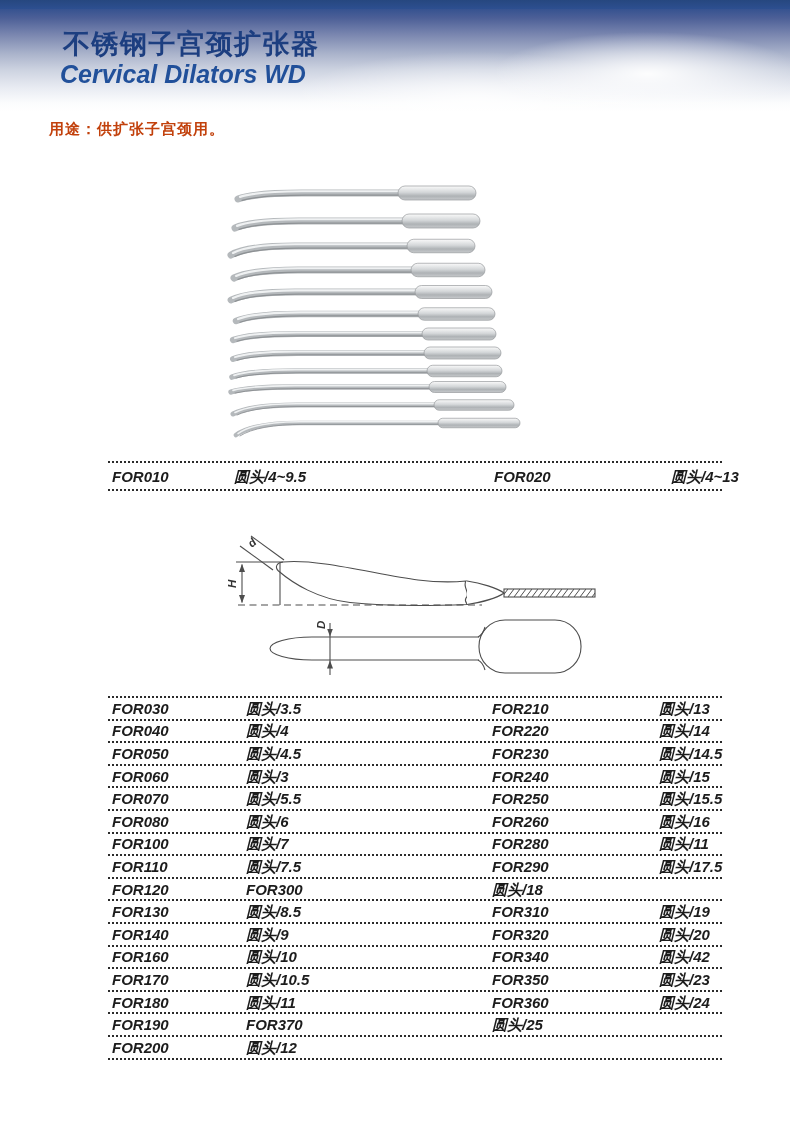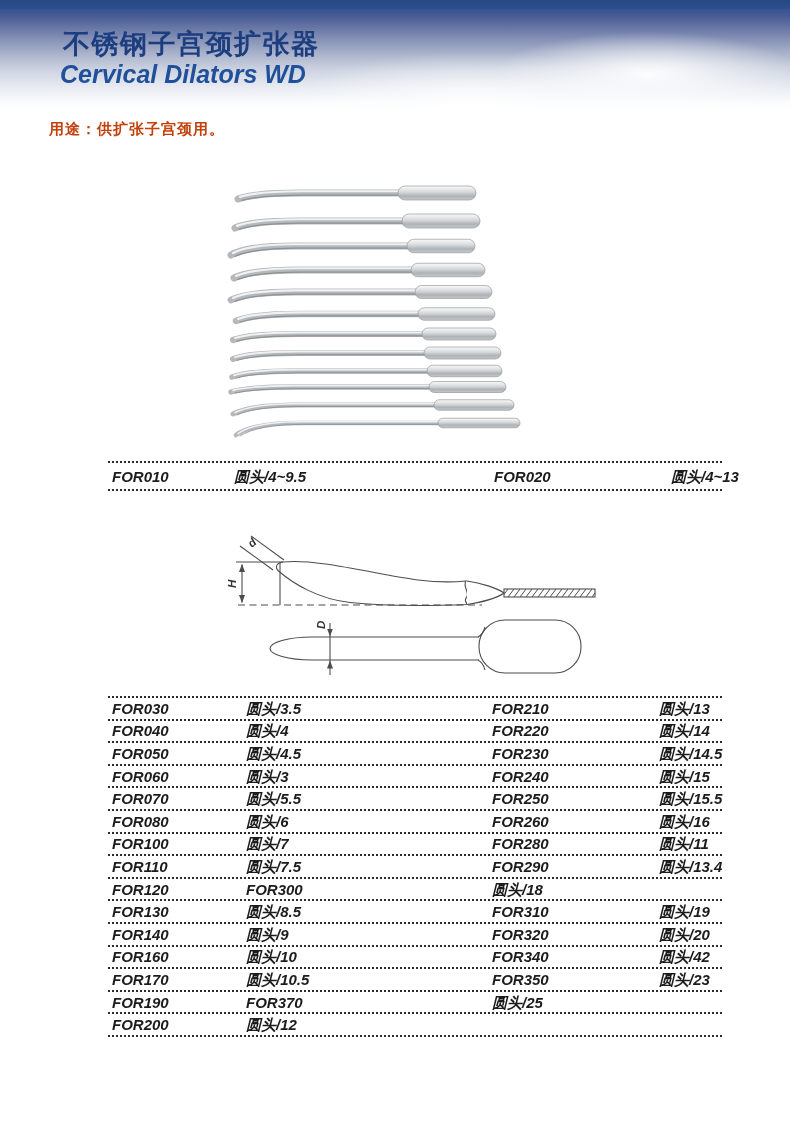--- a/index.html
+++ b/index.html
@@ -240,21 +240,21 @@
       <div class="row main-row">
         <span class="cell">FOR100</span>
         <span class="cell">圆头/7</span>
         <span class="cell">FOR280</span>
         <span class="cell">圆头/11</span>
       </div>
       <div class="row main-row">
         <span class="cell">FOR110</span>
         <span class="cell">圆头/7.5</span>
         <span class="cell">FOR290</span>
-        <span class="cell">圆头/13.4</span>
+        <span class="cell">圆头/17.5</span>
       </div>
       <div class="row main-row">
         <span class="cell">FOR120</span>
         <span class="cell">FOR300</span>
         <span class="cell">圆头/18</span>
       </div>
       <div class="row main-row">
         <span class="cell">FOR130</span>
         <span class="cell">圆头/8.5</span>
         <span class="cell">FOR310</span>
@@ -272,20 +272,26 @@
         <span class="cell">FOR340</span>
         <span class="cell">圆头/42</span>
       </div>
       <div class="row main-row">
         <span class="cell">FOR170</span>
         <span class="cell">圆头/10.5</span>
         <span class="cell">FOR350</span>
         <span class="cell">圆头/23</span>
       </div>
       <div class="row main-row">
+        <span class="cell">FOR180</span>
+        <span class="cell">圆头/11</span>
+        <span class="cell">FOR360</span>
+        <span class="cell">圆头/24</span>
+      </div>
+      <div class="row main-row">
         <span class="cell">FOR190</span>
         <span class="cell">FOR370</span>
         <span class="cell">圆头/25</span>
       </div>
       <div class="row main-row">
         <span class="cell">FOR200</span>
         <span class="cell">圆头/12</span>
         <span class="cell"></span>
         <span class="cell"></span>
       </div>

